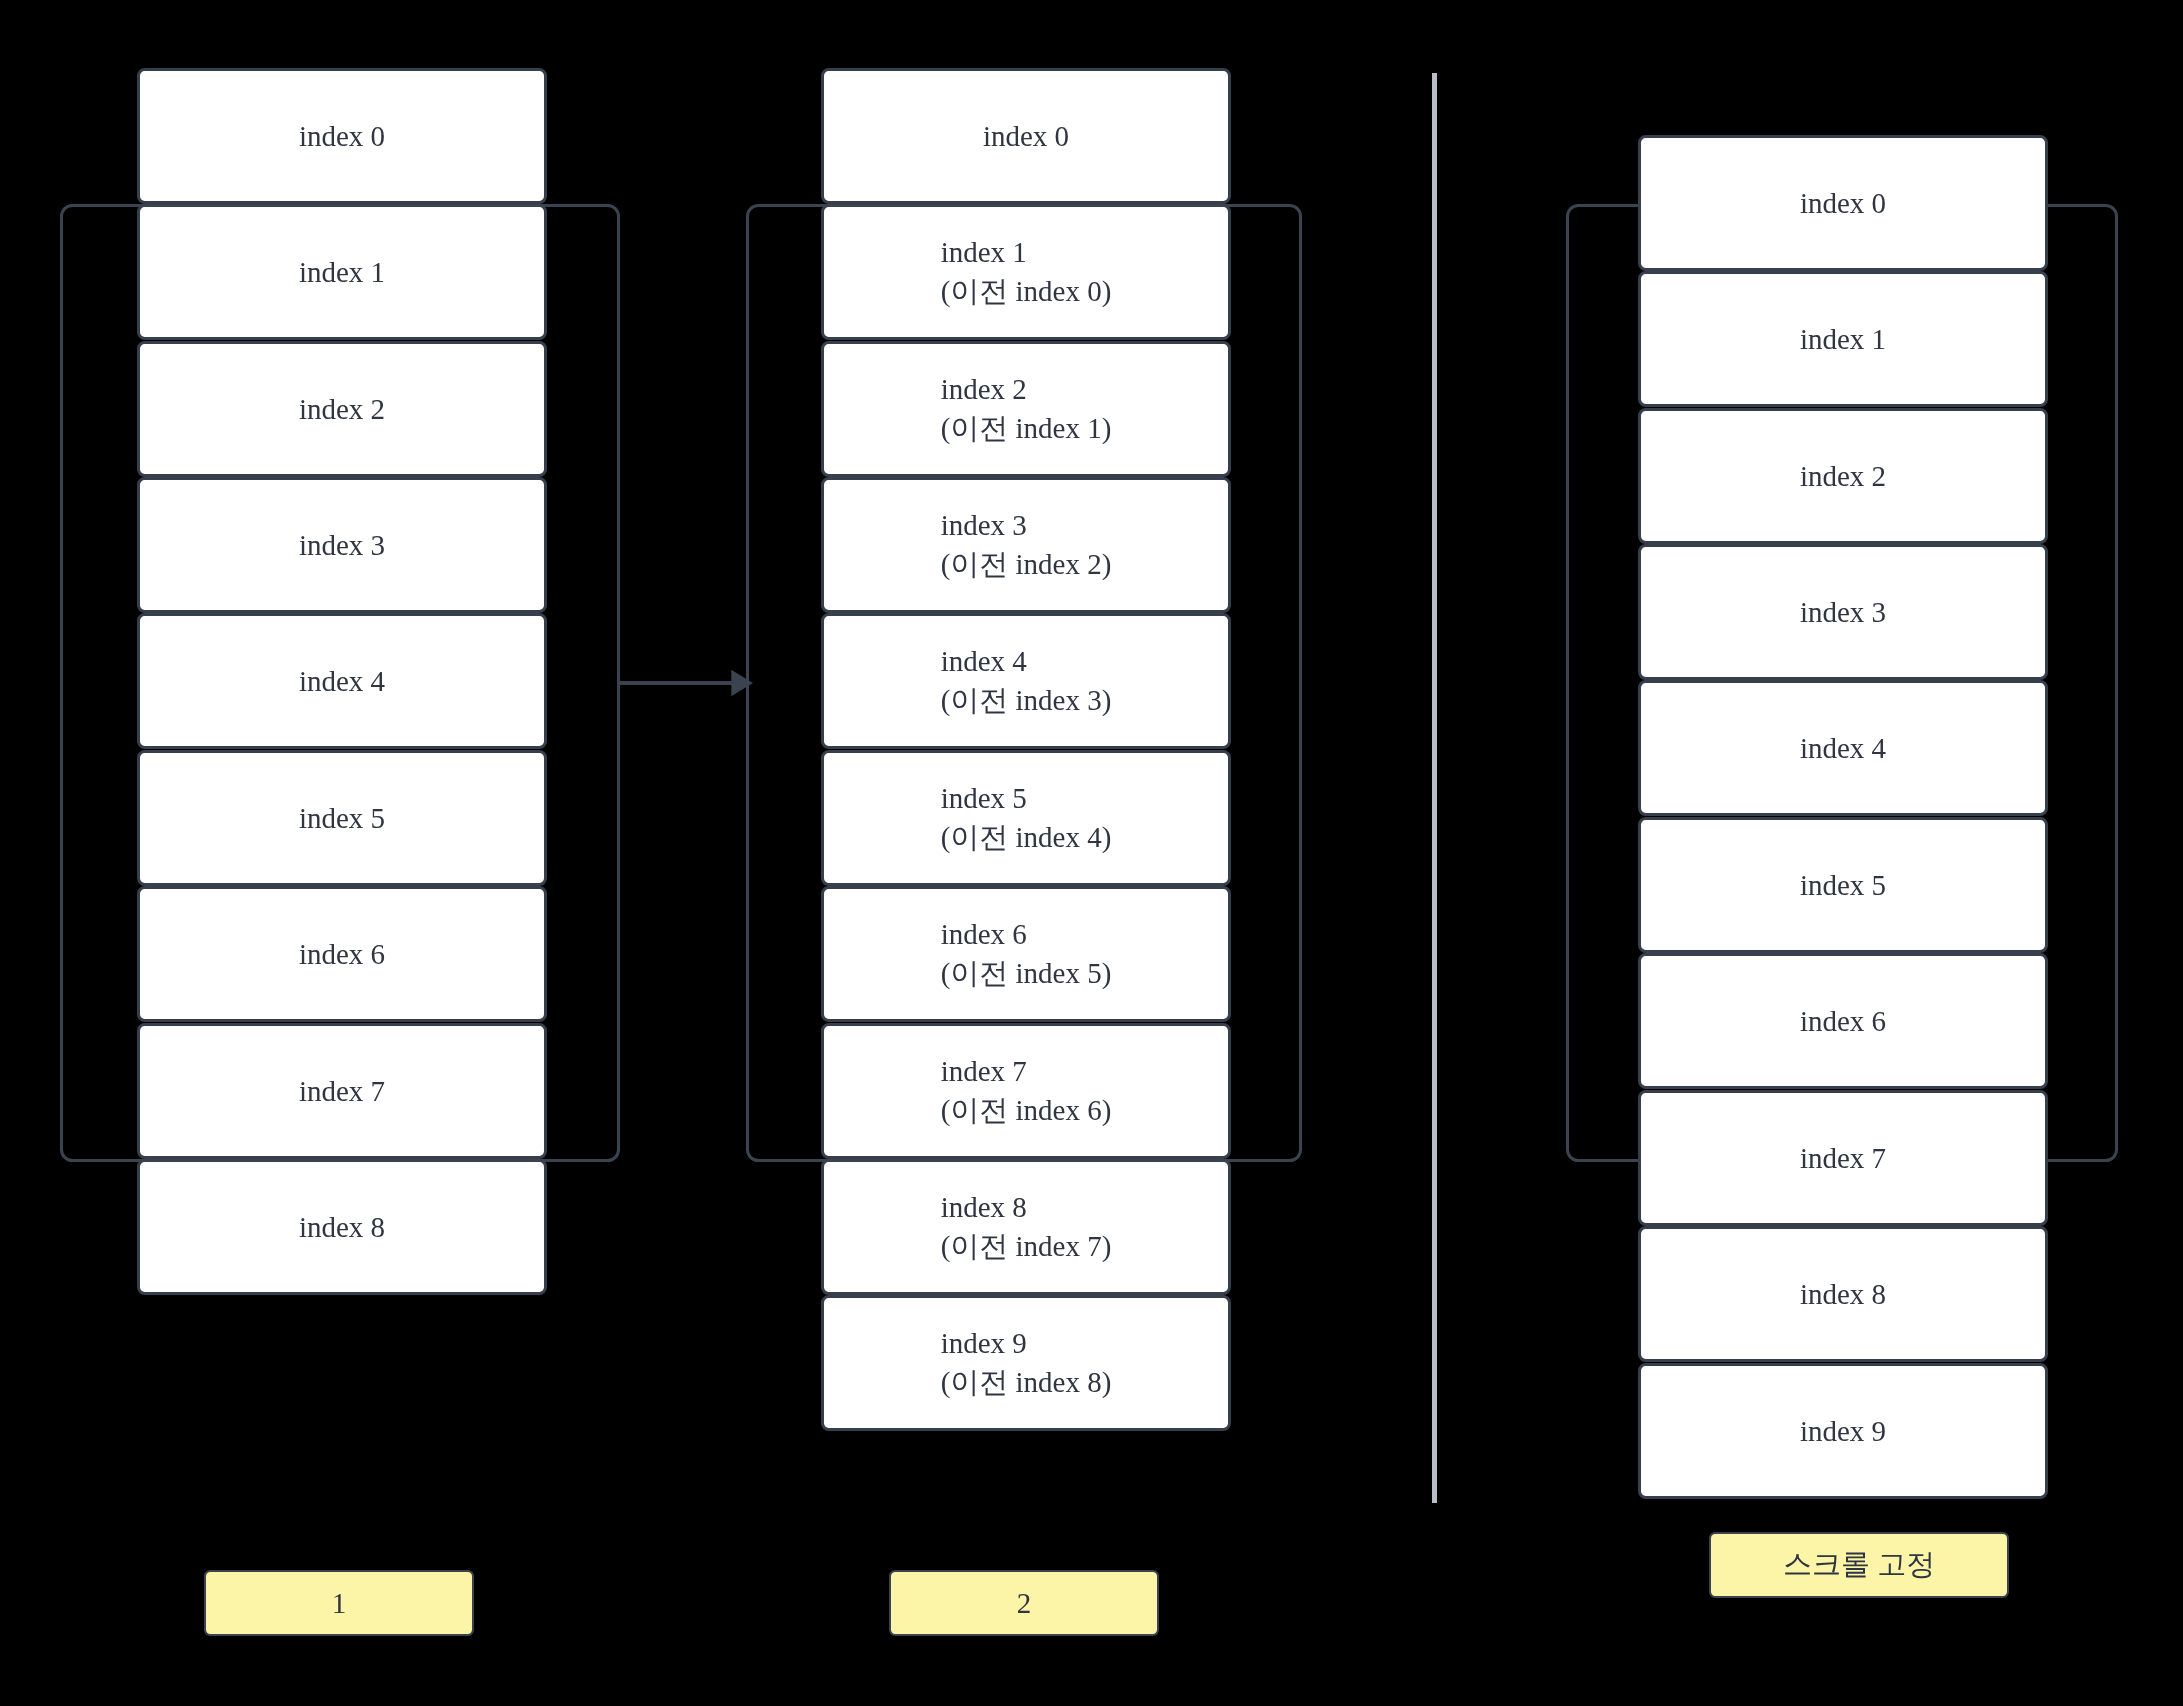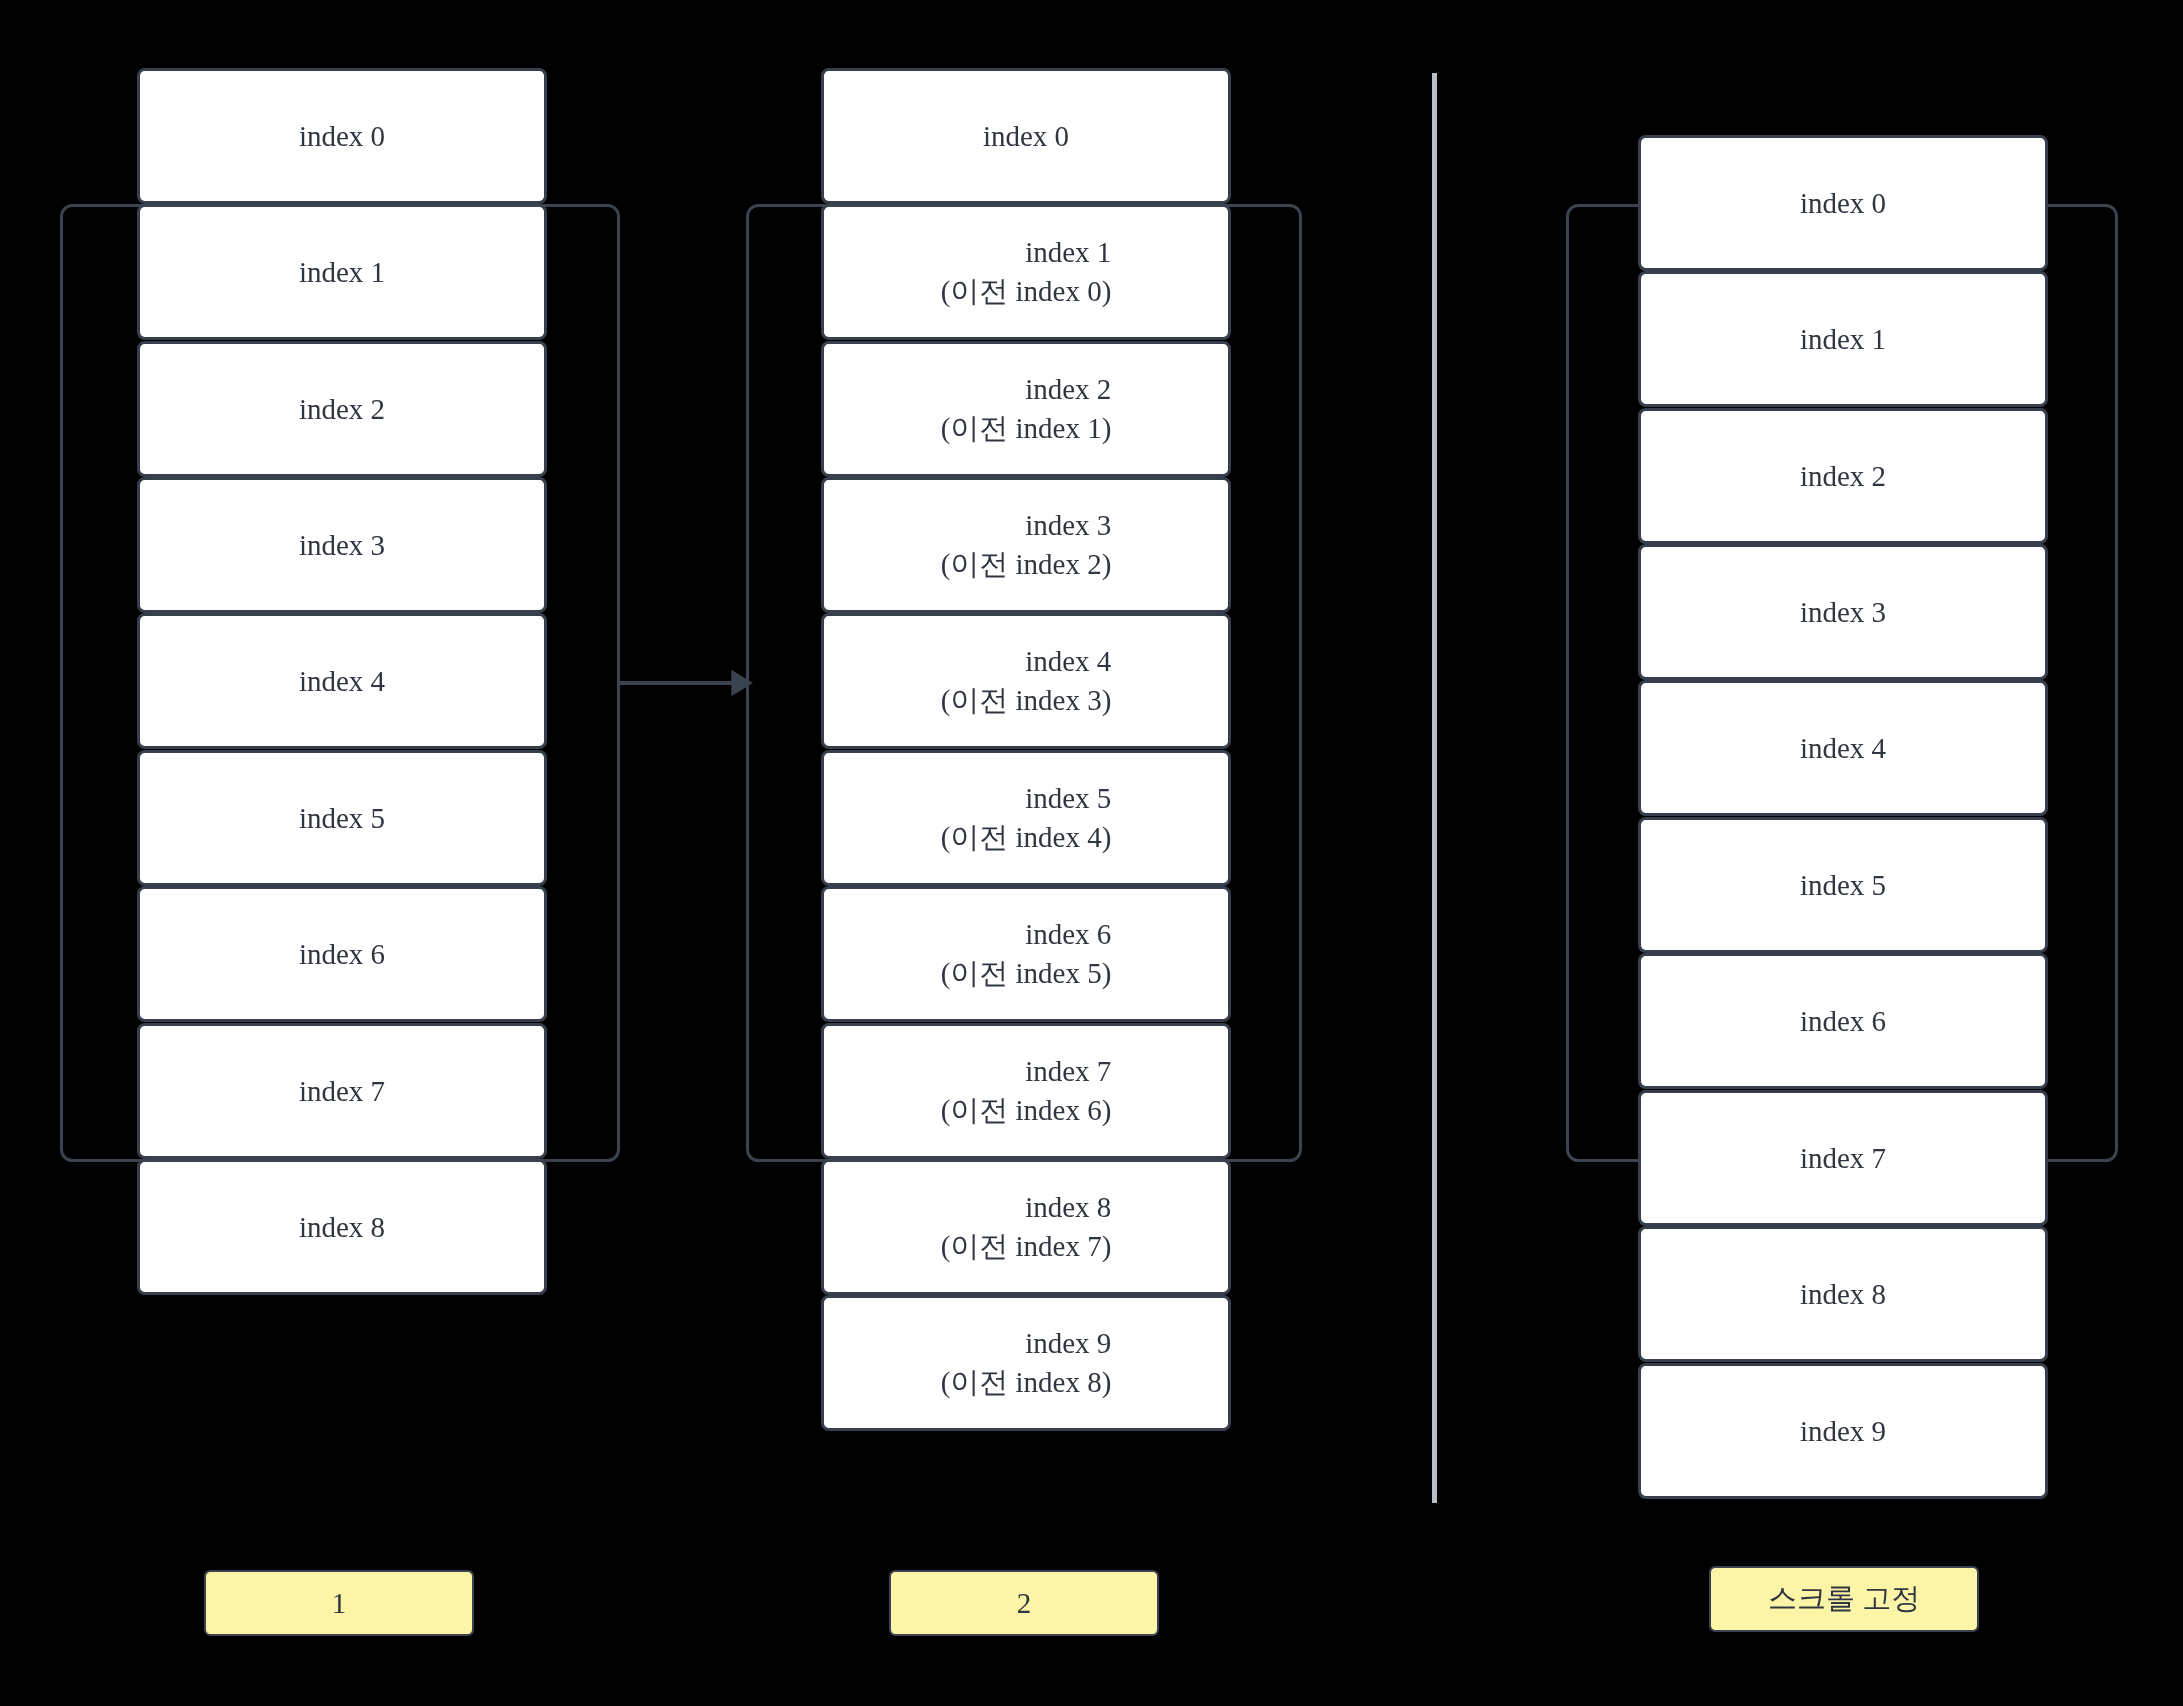--- a/index.html
+++ b/index.html
@@ -21,21 +21,21 @@
   
   .item-box {
     position: absolute;
     box-sizing: border-box;
     background: #ffffff;
     border: 3.1px solid #373f4c;
     border-radius: 7.7px;
     display: flex;
     align-items: center;
     justify-content: center;
-    text-align: right;
+    text-align: left;
     color: #2f3541;
     font-size: 29px;
     line-height: 1.34;
     z-index: 3;
     white-space: pre-line;
   }
   .item-box.sub {
     font-size: 29px;
   }
 
@@ -146,16 +146,16 @@
     <div class="item-box" style="left:1638px; top:953px; width:410px; height:136px;">index 6</div>
     <div class="item-box" style="left:1638px; top:1090px; width:410px; height:136px;">index 7</div>
     <div class="item-box" style="left:1638px; top:1226px; width:410px; height:136px;">index 8</div>
     <div class="item-box" style="left:1638px; top:1363px; width:410px; height:136px;">index 9</div>
   </div>
 
   <div class="btn" style="left:204px; top:1570px; width:270px; height:66px;">1</div>
 
   <div class="btn" style="left:889px; top:1570px; width:270px; height:66px;">2</div>
 
-  <div class="btn" style="left:1709px; top:1566px; width:270px; height:66px;">스크롤 고정</div>
+  <div class="btn" style="left:1709px; top:1532px; width:300px; height:66px;">스크롤 고정</div>
 
 </div>
 
 
 </body></html>

